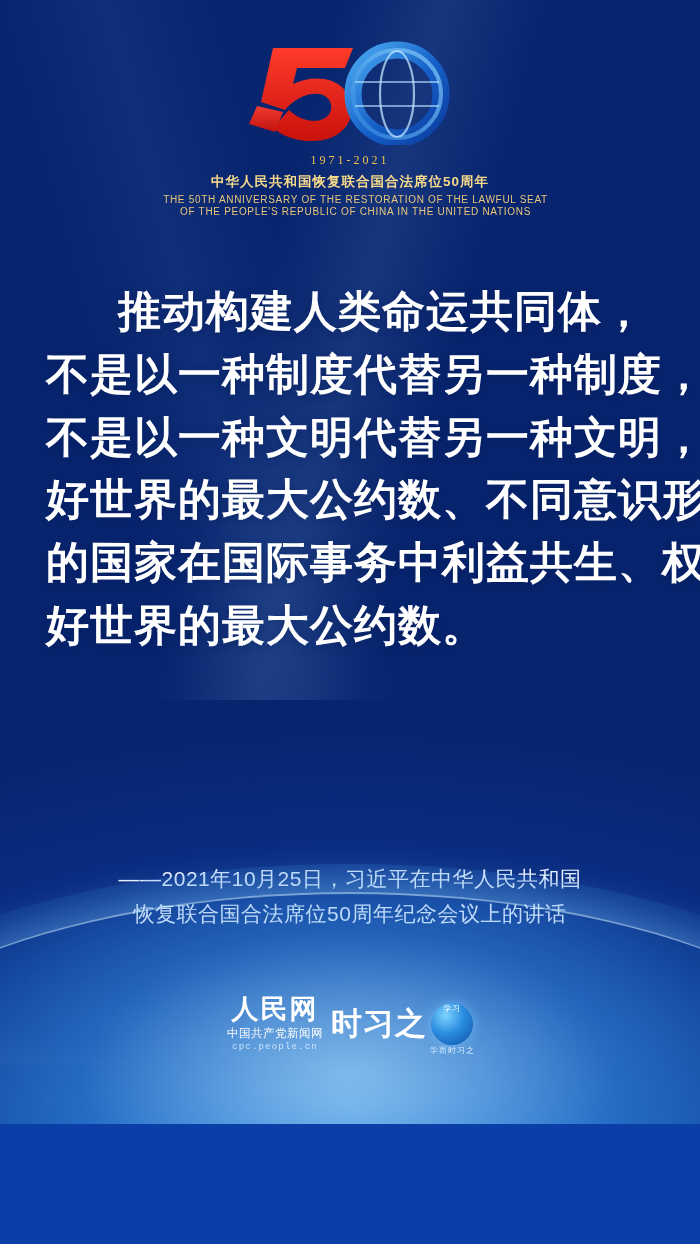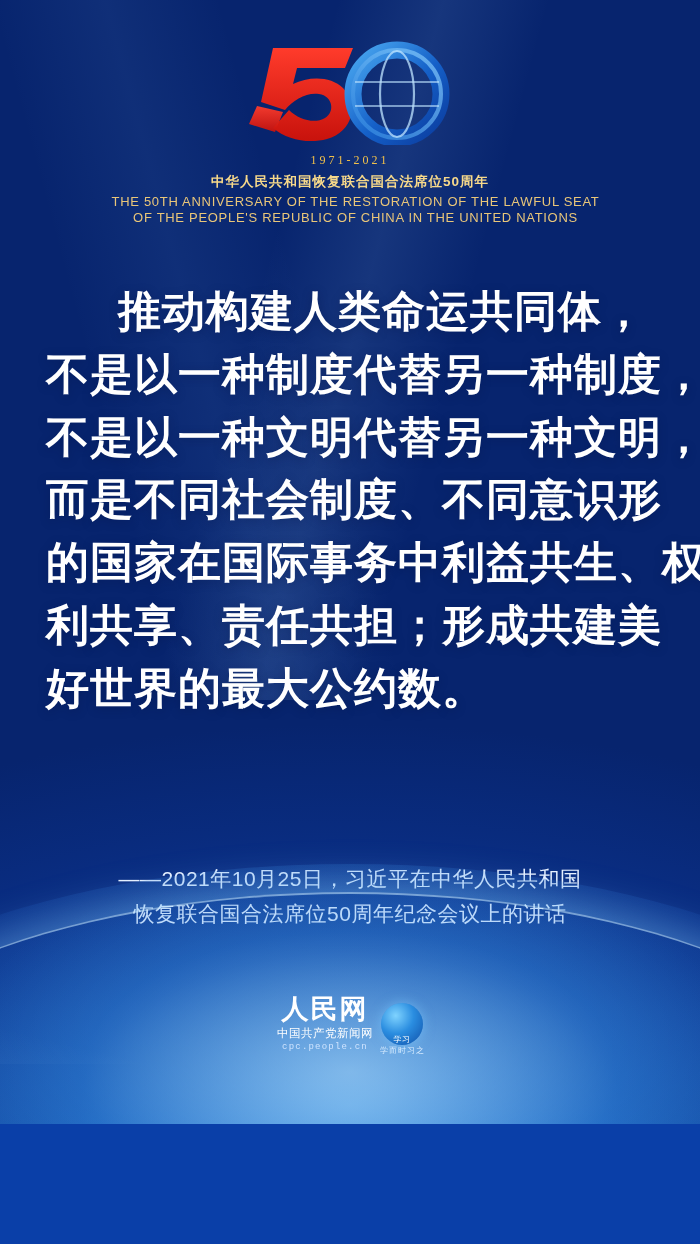--- a/index.html
+++ b/index.html
@@ -55,21 +55,21 @@
     font-family: "Liberation Serif", serif;
   }
   .emblem-cn {
     margin-top: 5px;
     font-size: 13.5px;
     letter-spacing: 1px;
     color: #f7d98a;
     font-weight: bold;
   }
   .emblem-en1, .emblem-en2 {
-    font-size: 13px;
+    font-size: 10px;
     letter-spacing: 0.7px;
     color: #e9c679;
     margin-top: 3px;
     margin-left: 11px;
   }
   .emblem-en2 { margin-top: 1px; }
 
   
   .quote {
     position: absolute;
@@ -194,21 +194,21 @@
     font-family: "Liberation Serif", serif;
   }
   .shixi-badge {
     position: relative;
     width: 42px;
     height: 42px;
     border-radius: 50%;
     background: radial-gradient(circle at 35% 30%, #7fd3ff 0%, #2a8de0 45%, #0f4fa8 100%);
     box-shadow: 0 0 12px rgba(120,200,255,0.6);
     display: flex;
-    align-items: flex-end;
+    align-items: flex-start;
     justify-content: center;
   }
   .shixi-badge span {
     font-size: 8px;
     color: #ffffff;
     letter-spacing: 0.5px;
   }
   .shixi-sub {
     position: absolute;
     right: -2px;
@@ -256,42 +256,42 @@
     <div class="emblem-year">1971-2021</div>
     <div class="emblem-cn">中华人民共和国恢复联合国合法席位50周年</div>
     <div class="emblem-en1">THE 50TH ANNIVERSARY OF THE RESTORATION OF THE LAWFUL SEAT</div>
     <div class="emblem-en2">OF THE PEOPLE'S REPUBLIC OF CHINA IN THE UNITED NATIONS</div>
   </div>
 
   <div class="quote">
     <span class="line first">推动构建人类命运共同体，</span>
     <span class="line">不是以一种制度代替另一种制度，</span>
     <span class="line">不是以一种文明代替另一种文明，</span>
-    <span class="line">而是不同社会制度、不同意识形</span>
+    <span class="line">好世界的最大公约数、不同意识形</span>
     <span class="line">的国家在国际事务中利益共生、权</span>
-    <span class="line">利共享、责任共担；形成共建美</span>
     <span class="line">好世界的最大公约数。</span>
   </div>
 
   <div class="attribution">
     <span class="l1">——2021年10月25日，习近平在中华人民共和国</span>
     <span class="l2">恢复联合国合法席位50周年纪念会议上的讲话</span>
   </div>
 
   <div class="rays"></div>
   <div class="horizon"></div>
   <div class="horizon-rim"></div>
 
   <div class="footer">
     <div class="people-logo">
       <div class="people-cn">人民网</div>
       <div class="people-sub">中国共产党新闻网</div>
       <div class="people-url">cpc.people.cn</div>
     </div>
     <div class="shixi">
+      <div class="shixi-text">时习之</div>
       <div class="shixi-badge">
         <span>学习</span>
         <div class="shixi-sub">学而时习之</div>
       </div>
     </div>
   </div>
 
 </div>
 
 </body></html>

